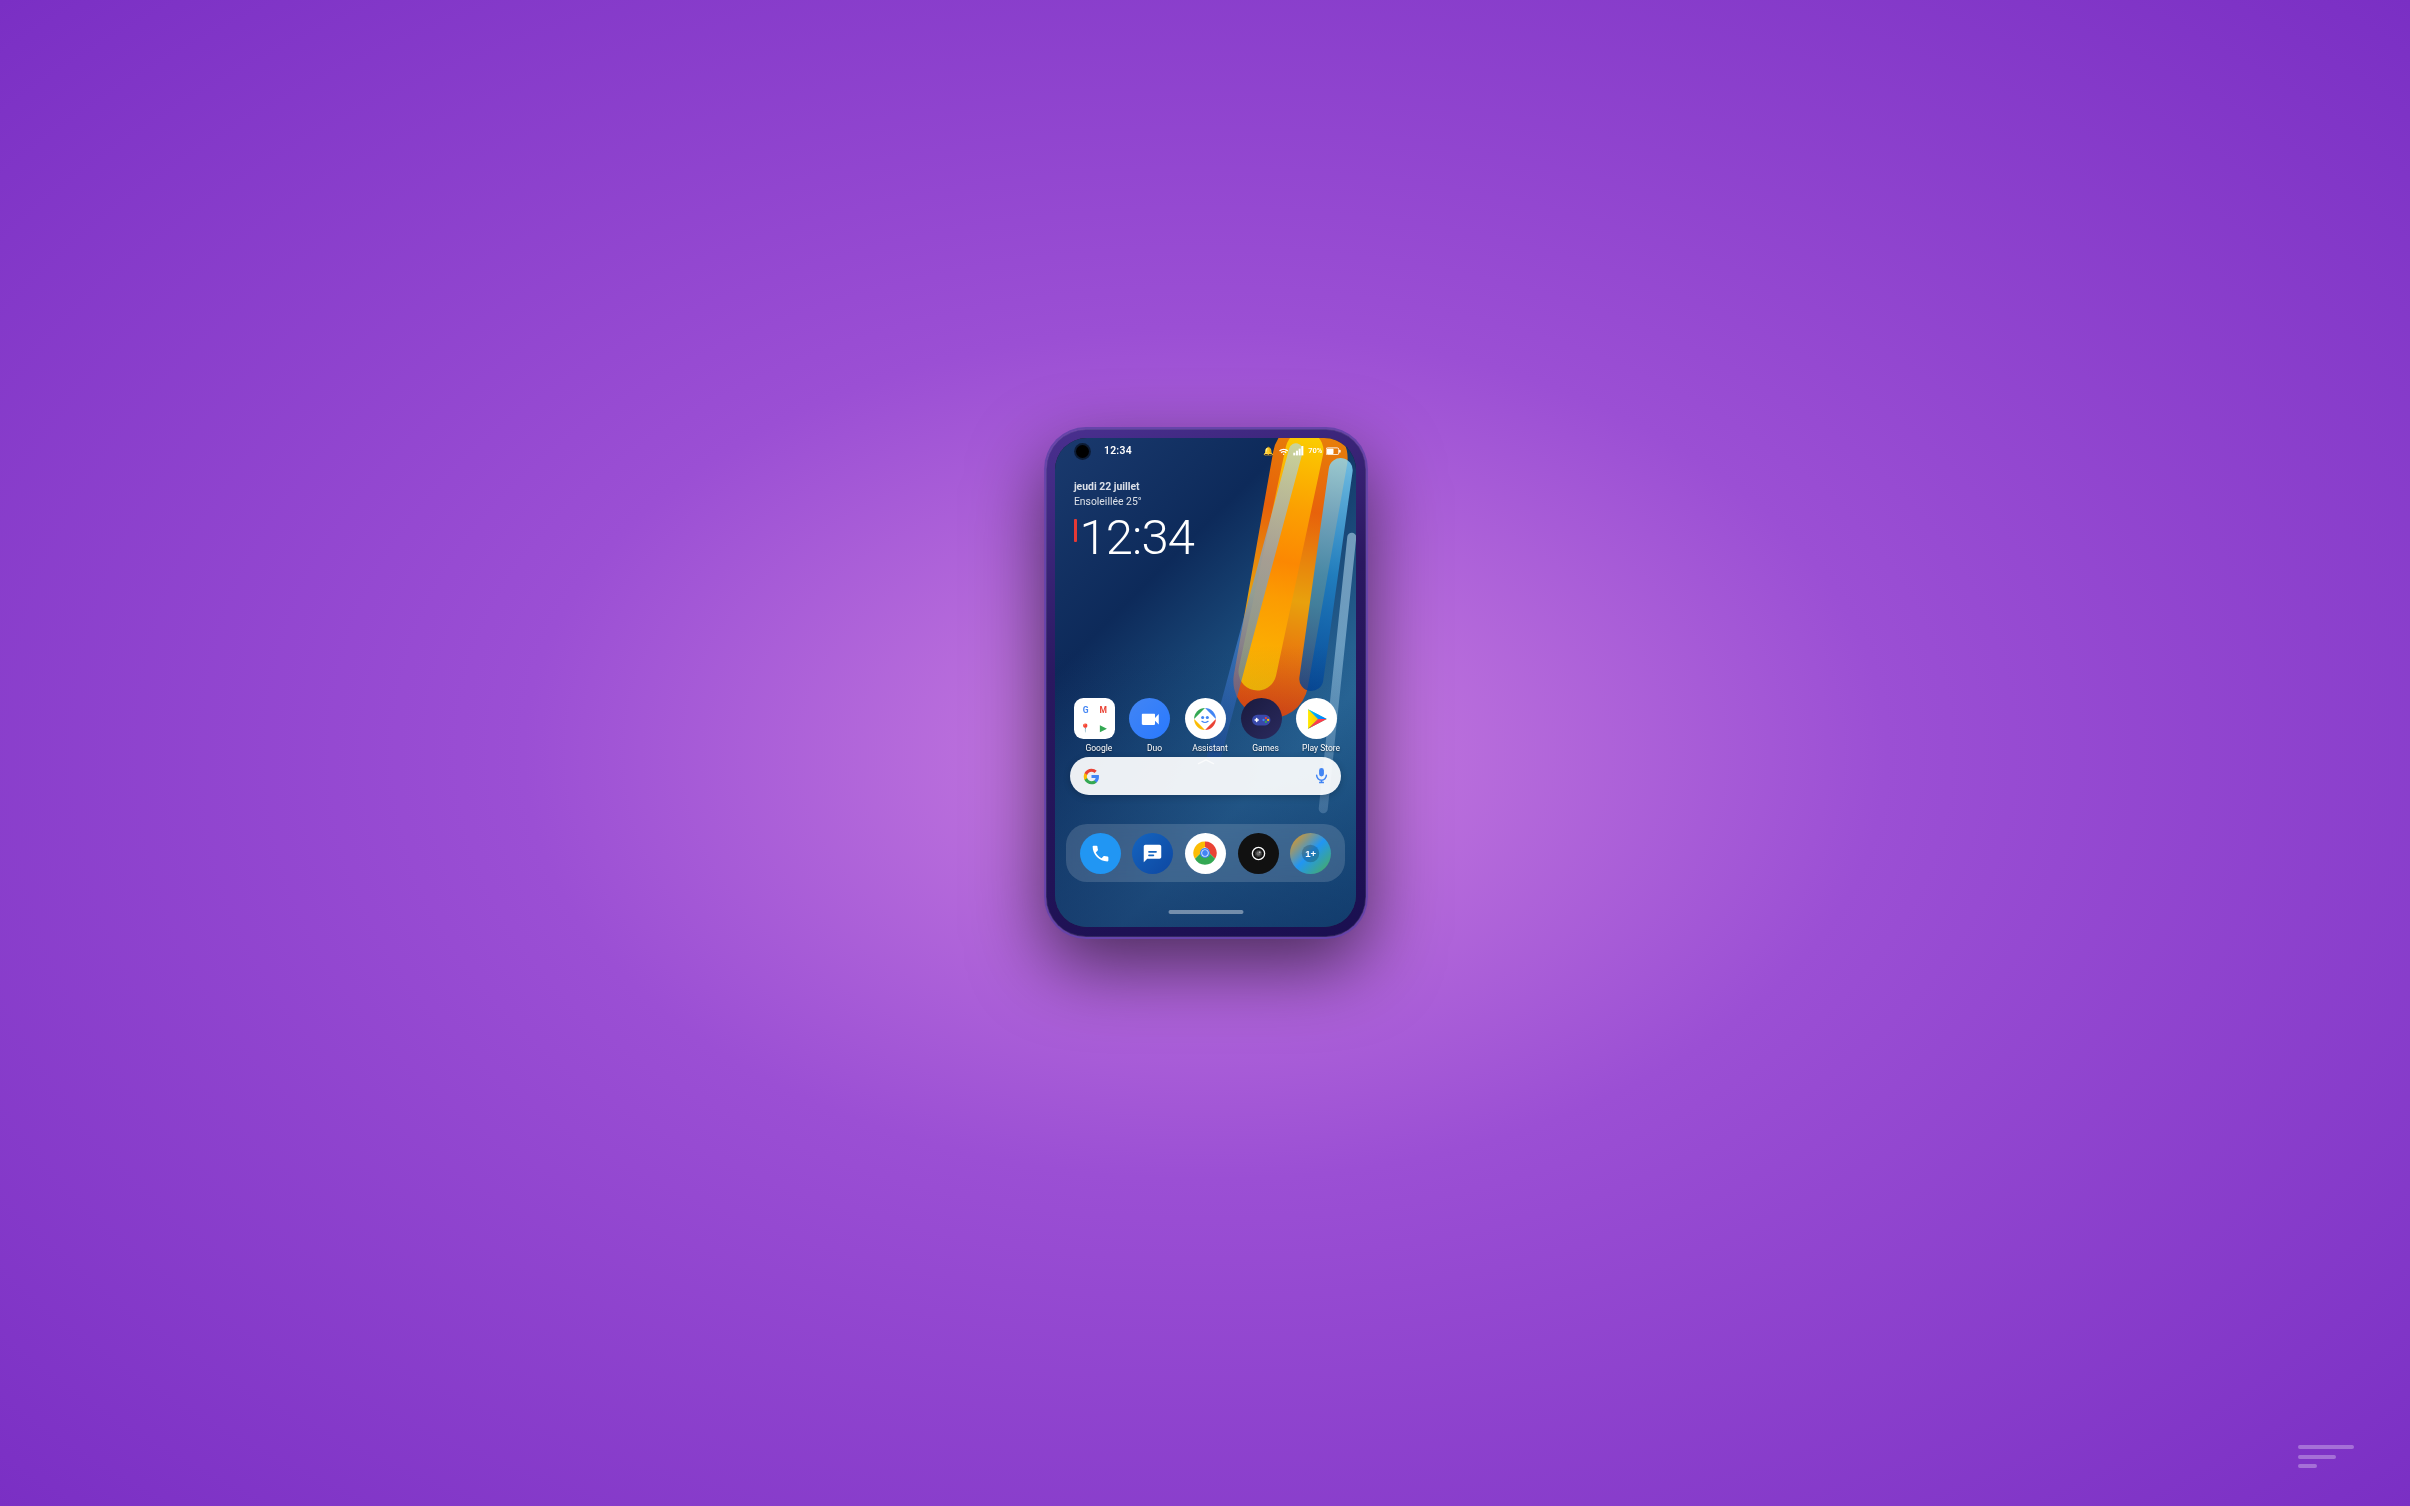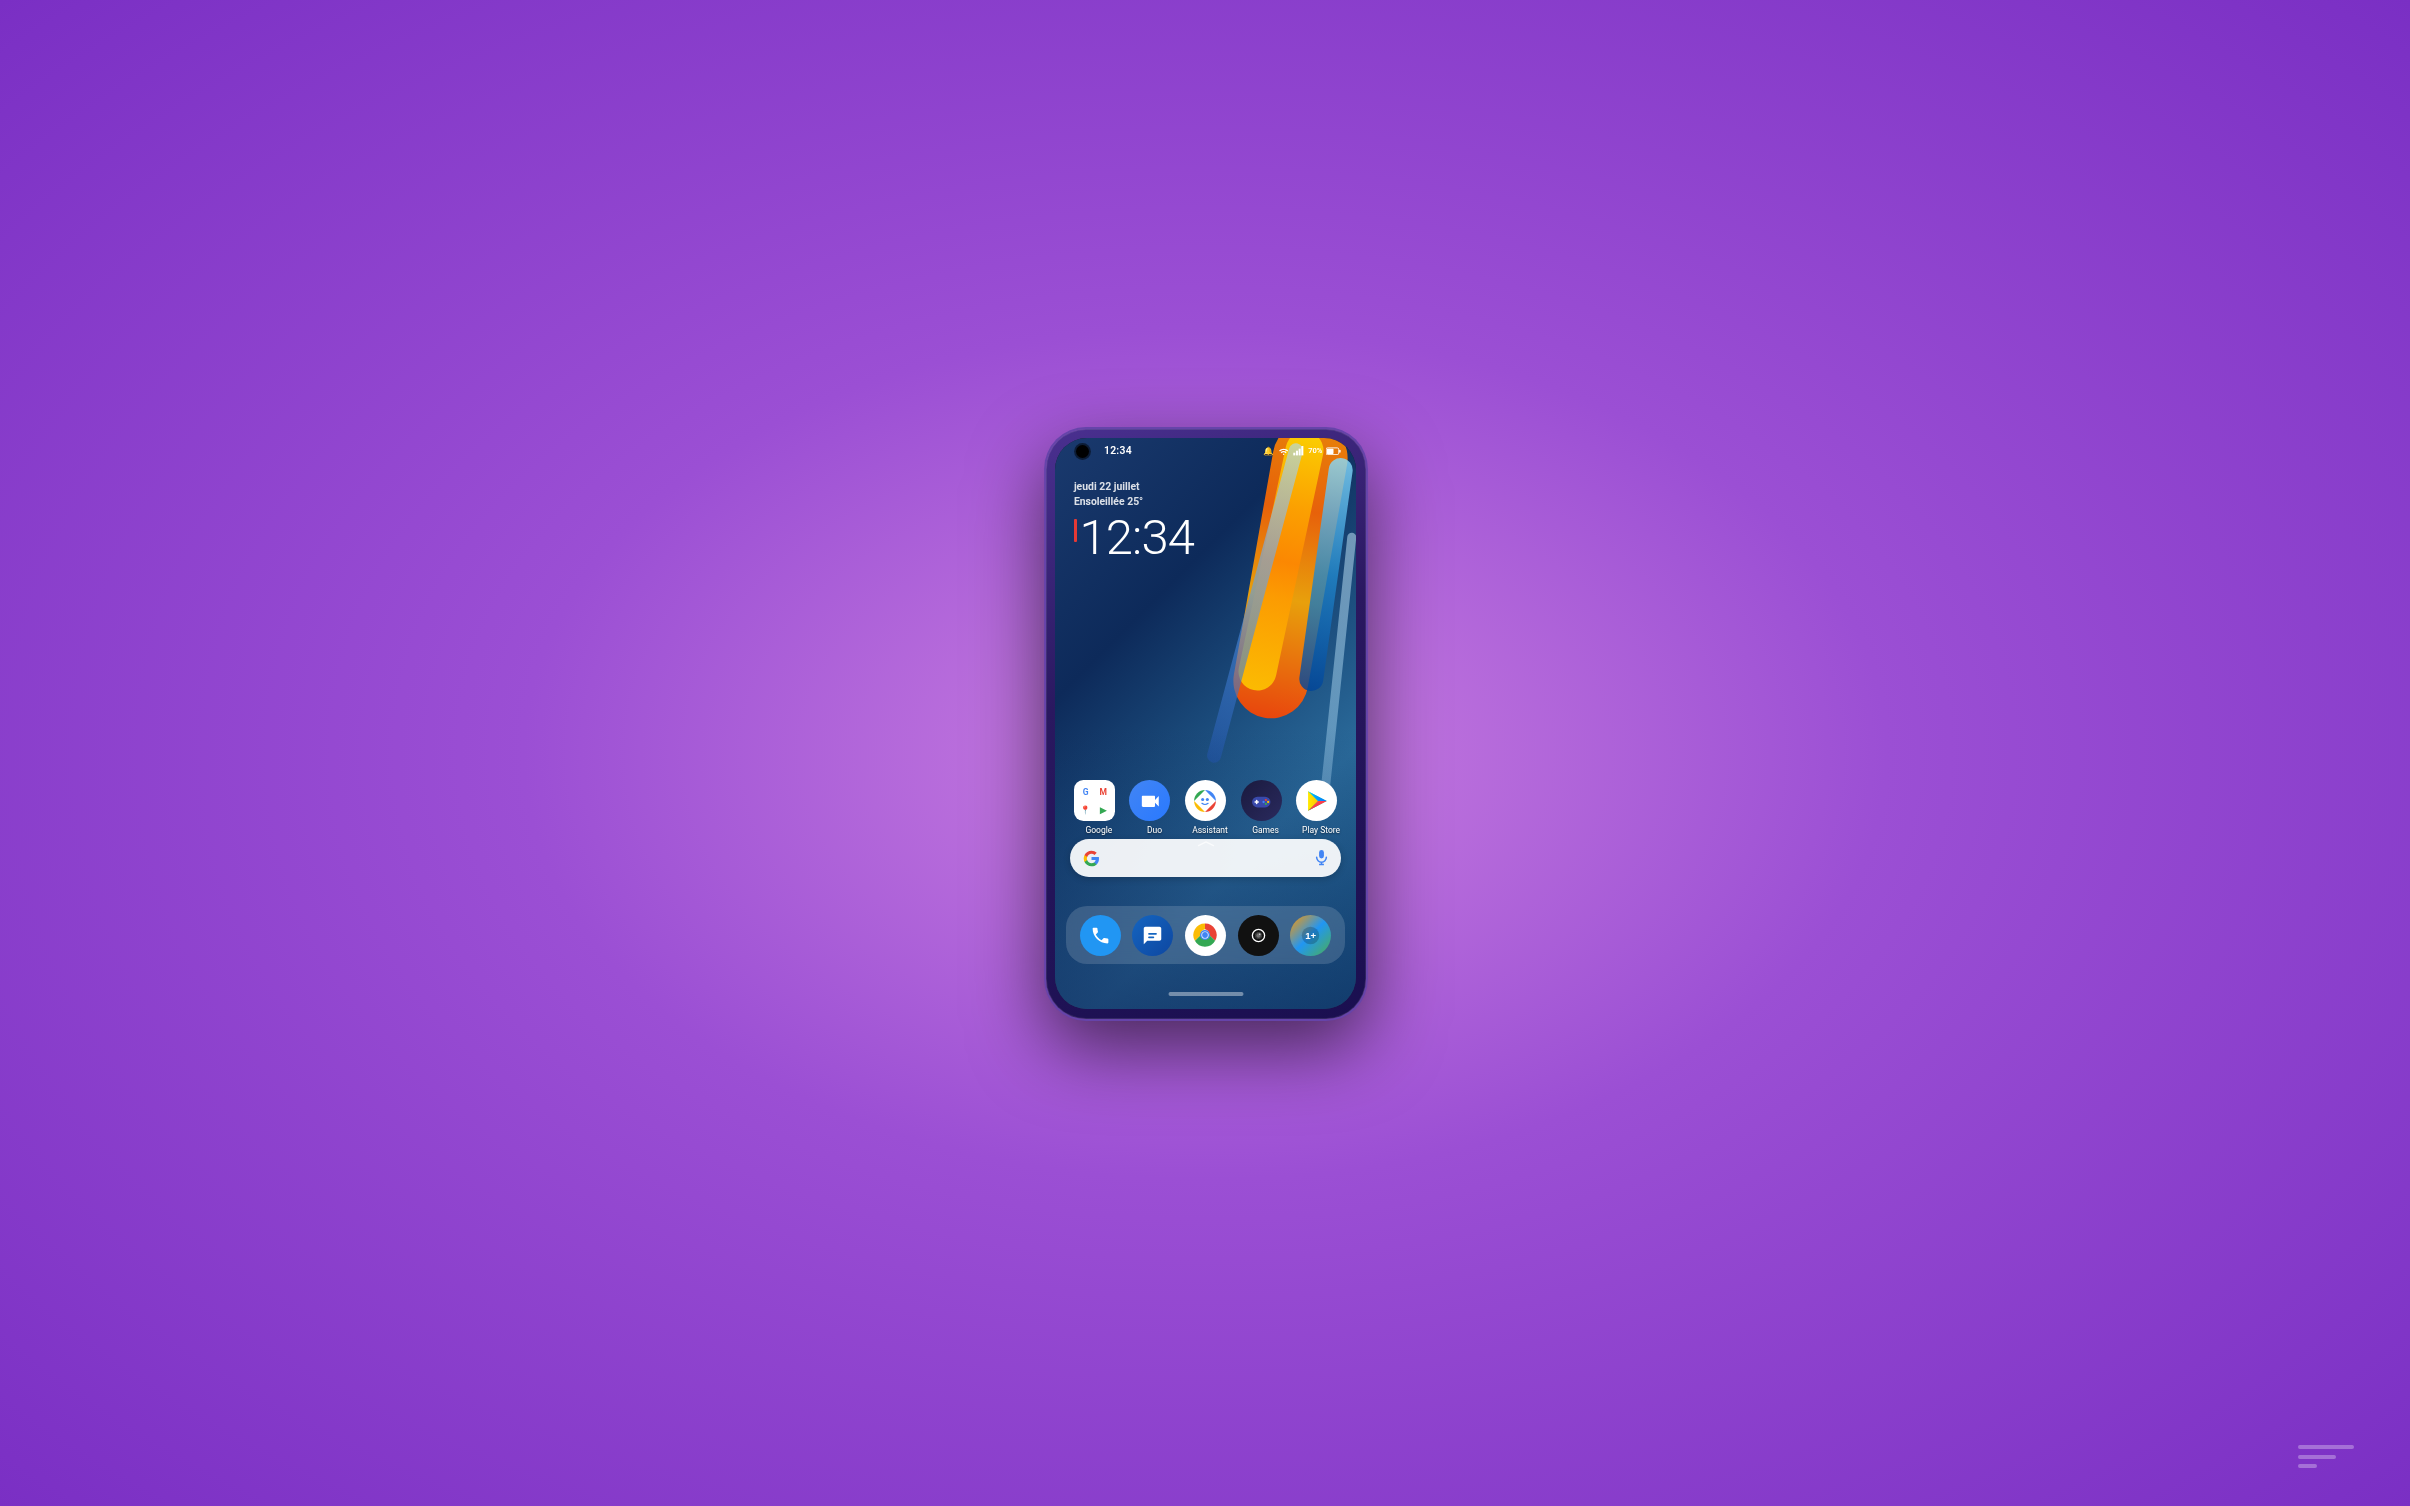--- a/index.html
+++ b/index.html
@@ -16,21 +16,21 @@
     }
 
     .phone-wrapper {
       position: relative;
       width: 320px;
       height: 650px;
     }
 
     .phone-body {
       width: 320px;
-      height: 590px;
+      height: 508px;
       background: linear-gradient(160deg, #4a3090 0%, #2a1860 40%, #1a0f50 100%);
       border-radius: 40px;
       box-shadow:
         0 0 0 1.9px #6644aa,
         0 28px 75px rgba(0,0,0,0.6),
         inset 0 0 0 0.9px rgba(255,255,255,0.1);
       position: relative;
       overflow: hidden;
     }
 
@@ -165,21 +165,21 @@
     .date-text {
       font-size: 10.4px;
       color: rgba(255,255,255,0.85);
       font-weight: 700;
       margin-bottom: 1.9px;
     }
 
     .weather-text {
       font-size: 10.4px;
       color: rgba(255,255,255,0.85);
-      font-weight: 700;
+      font-weight: 400;
       margin-bottom: 5.6px;
     }
 
     .clock-display {
       font-size: 49px;
       color: white;
       font-weight: 300;
       letter-spacing: -0.9px;
       line-height: 1;
       display: flex;

